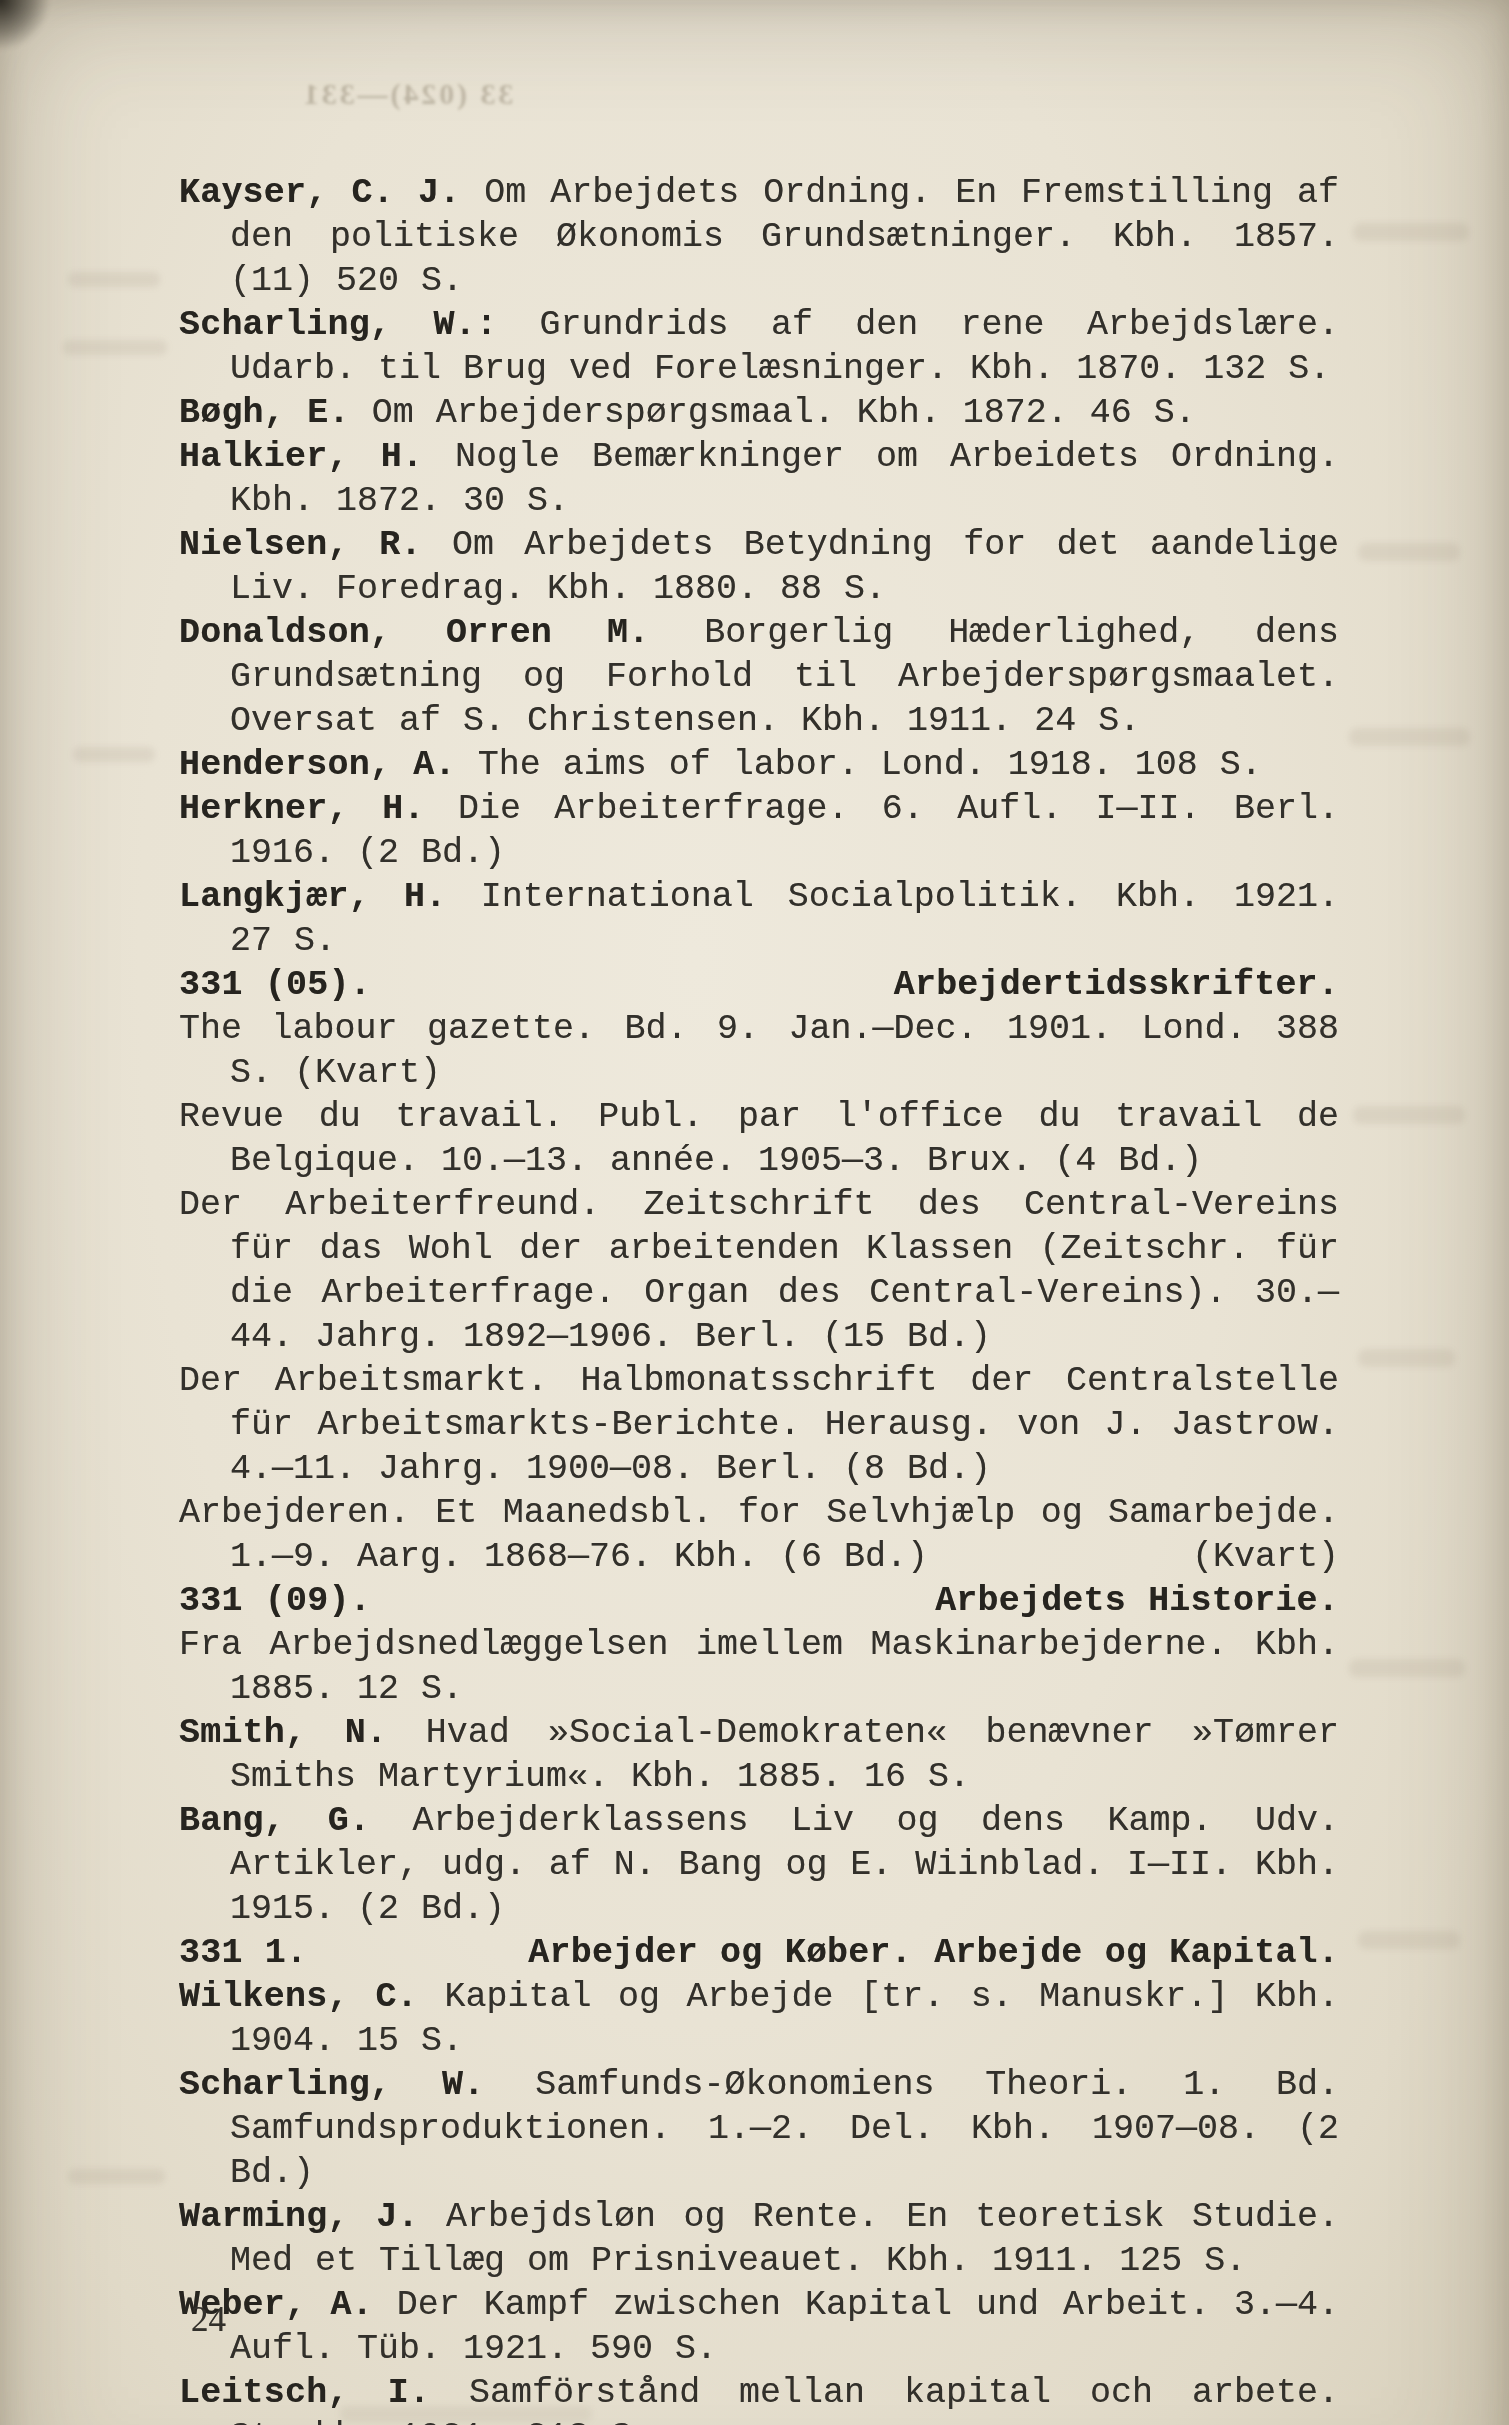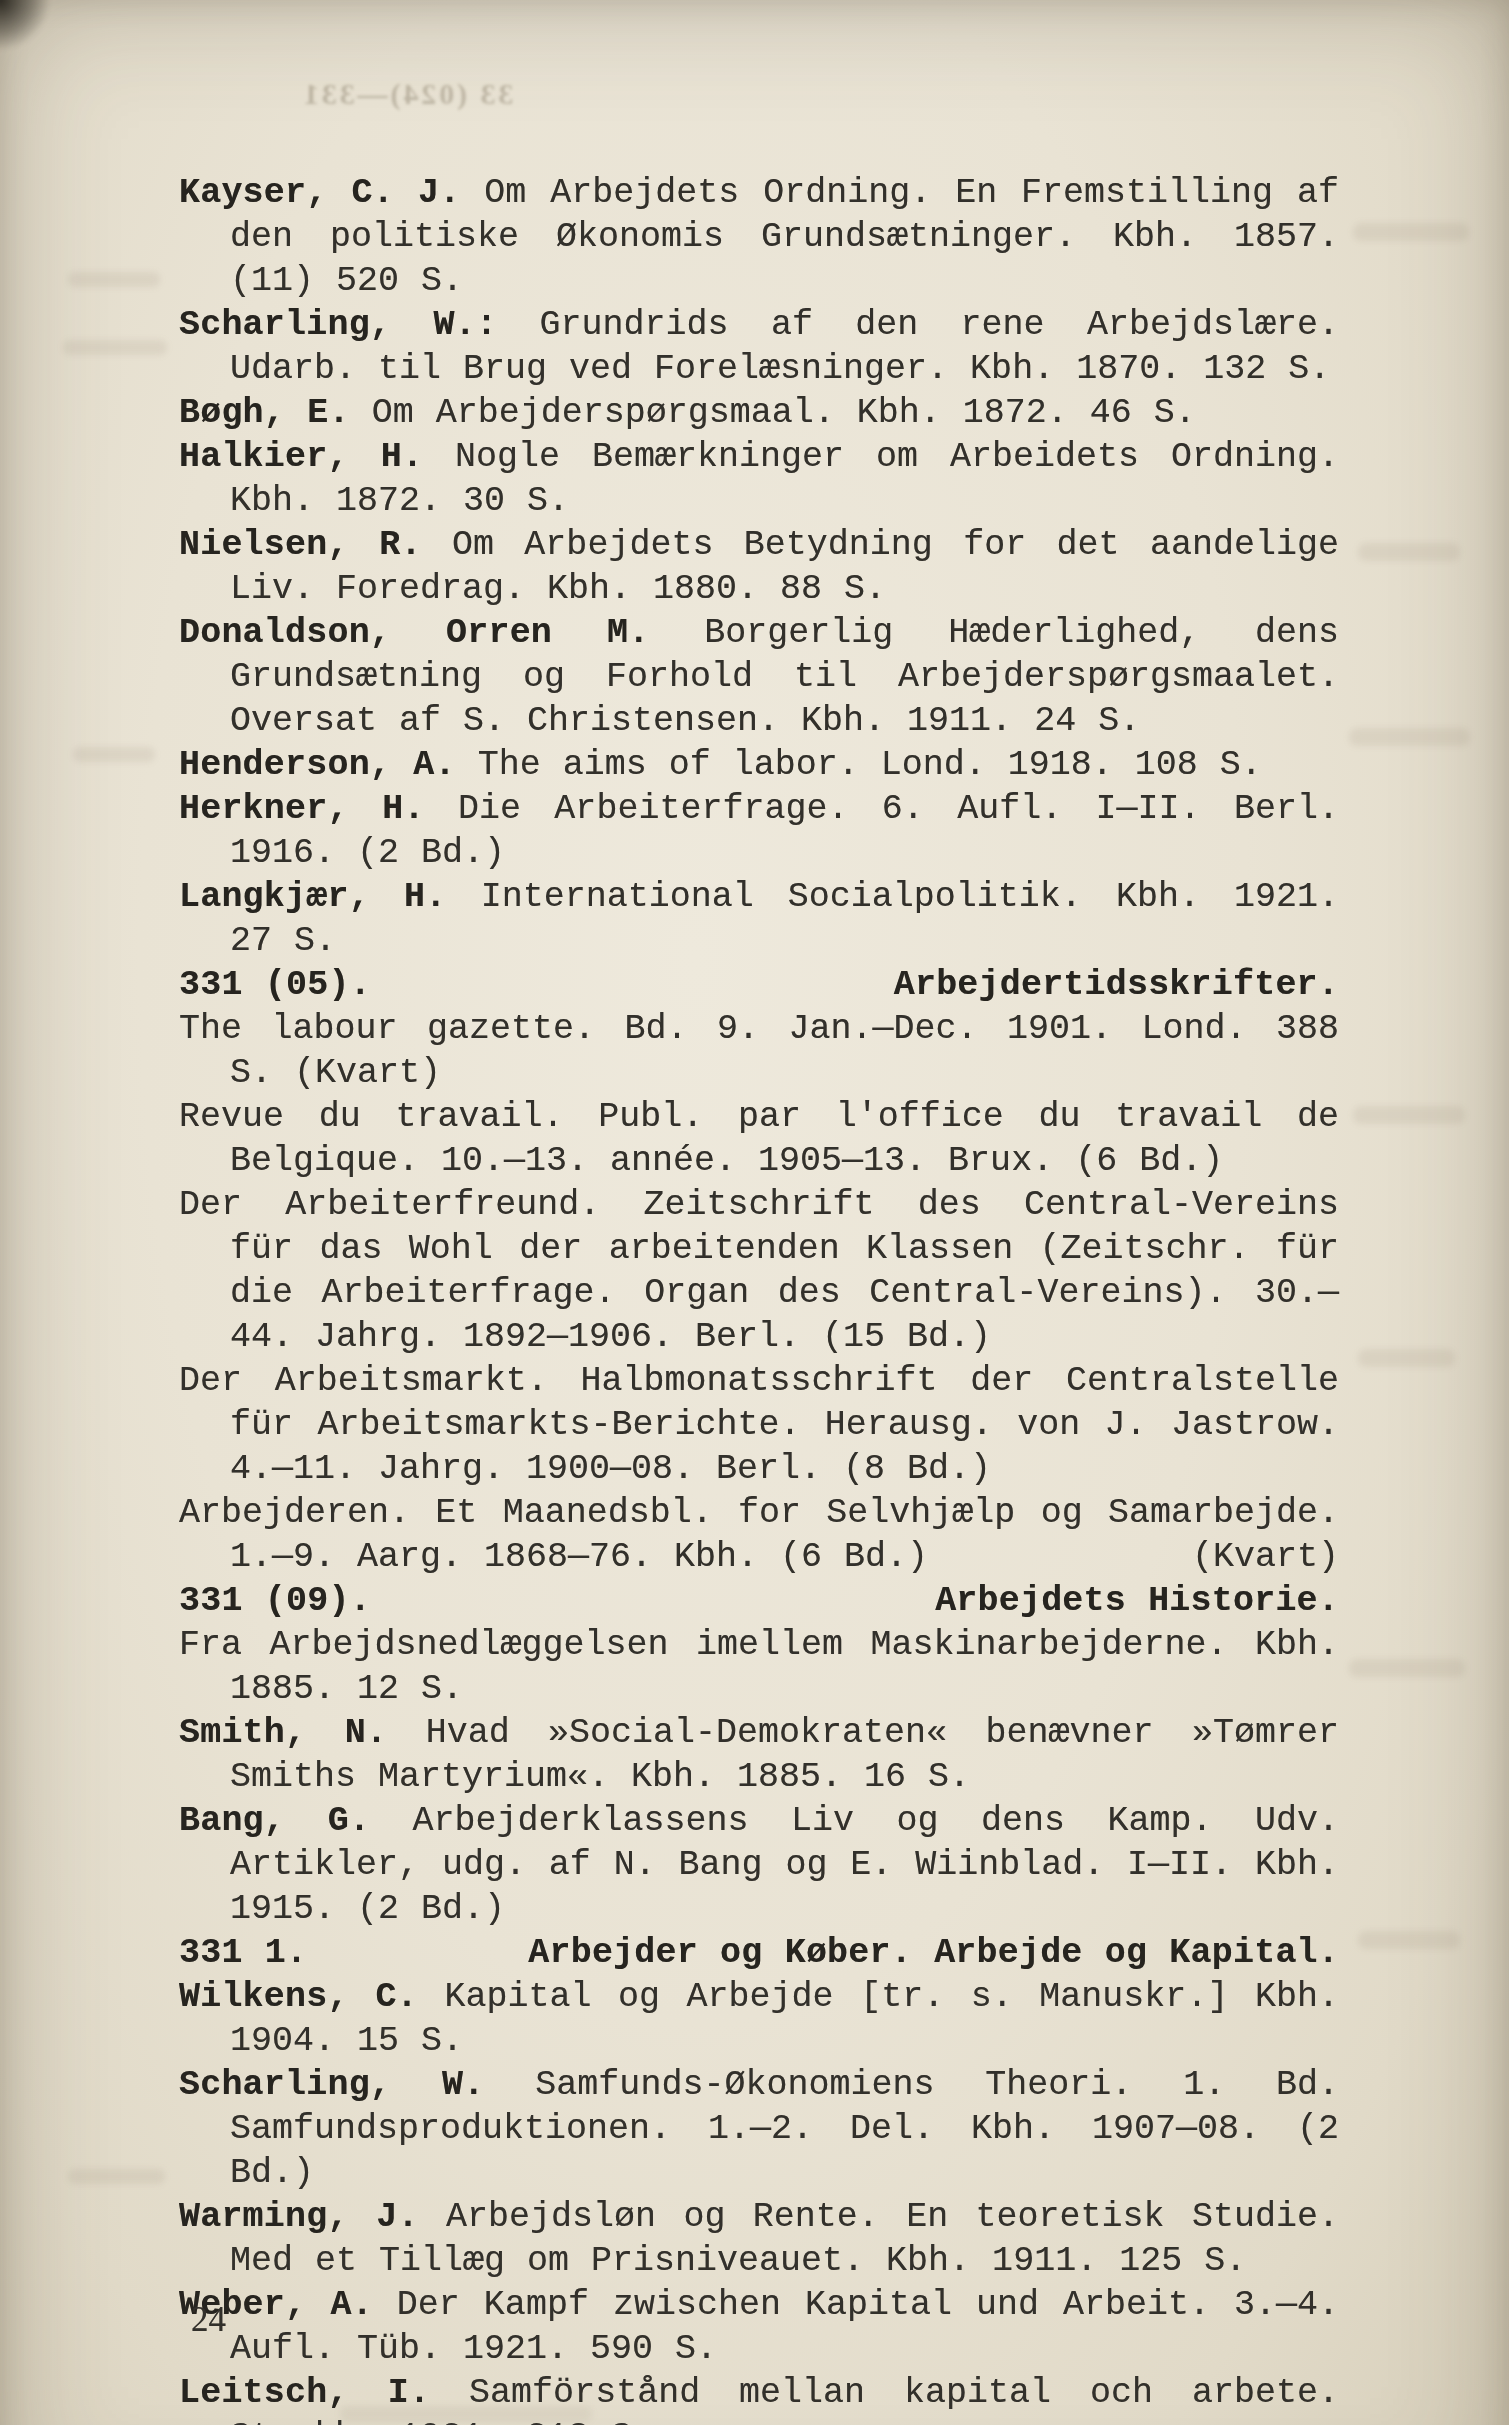--- a/index.html
+++ b/index.html
@@ -130,21 +130,21 @@
       <p class="entry"><b>Nielsen, R.</b> <span>Om Arbejdets Betydning for det aandelige Liv. Foredrag. Kbh. 1880. 88 S.</span></p>
       <p class="entry"><b>Donaldson, Orren M.</b> <span>Borgerlig Hæderlighed, dens Grundsætning og Forhold til Arbejderspørgsmaalet. Oversat af S. Christensen. Kbh. 1911. 24 S.</span></p>
       <p class="entry"><b>Henderson, A.</b> <span>The aims of labor. Lond. 1918. 108 S.</span></p>
       <p class="entry"><b>Herkner, H.</b> <span>Die Arbeiterfrage. 6. Aufl. I—II. Berl. 1916. (2 Bd.)</span></p>
       <p class="entry"><b>Langkjær, H.</b> <span>International Socialpolitik. Kbh. 1921. 27 S.</span></p>
       <div class="section-head">
         <span>331 (05).</span>
         <span>Arbejdertidsskrifter.</span>
       </div>
       <p class="entry"><span>The labour gazette. Bd. 9. Jan.—Dec. 1901. Lond. 388 S. (Kvart)</span></p>
-      <p class="entry"><span>Revue du travail. Publ. par l'office du travail de Belgique. 10.—13. année. 1905—13. Brux. (6 Bd.)</span></p>
+      <p class="entry"><span>Revue du travail. Publ. par l'office du travail de Belgique. 10.—13. année. 1905—3. Brux. (4 Bd.)</span></p>
       <p class="entry"><span>Der Arbeiterfreund. Zeitschrift des Central-Vereins für das Wohl der arbeitenden Klassen (Zeitschr. für die Arbeiterfrage. Organ des Central-Vereins). 30.—44. Jahrg. 1892—1906. Berl. (15 Bd.)</span></p>
       <p class="entry"><span>Der Arbeitsmarkt. Halbmonatsschrift der Centralstelle für Arbeitsmarkts-Berichte. Herausg. von J. Jastrow. 4.—11. Jahrg. 1900—08. Berl. (8 Bd.)</span></p>
       <p class="entry"><span>Arbejderen. Et Maanedsbl. for Selvhjælp og Samarbejde. 1.—9. Aarg. 1868—76. Kbh. (6 Bd.)</span><span class="right-note">(Kvart)</span></p>
       <div class="section-head">
         <span>331 (09).</span>
         <span>Arbejdets Historie.</span>
       </div>
       <p class="entry"><span>Fra Arbejdsnedlæggelsen imellem Maskinarbejderne. Kbh. 1885. 12 S.</span></p>
       <p class="entry"><b>Smith, N.</b> <span>Hvad »Social-Demokraten« benævner »Tømrer Smiths Martyrium«. Kbh. 1885. 16 S.</span></p>
       <p class="entry"><b>Bang, G.</b> <span>Arbejderklassens Liv og dens Kamp. Udv. Artikler, udg. af N. Bang og E. Wiinblad. I—II. Kbh. 1915. (2 Bd.)</span></p>

